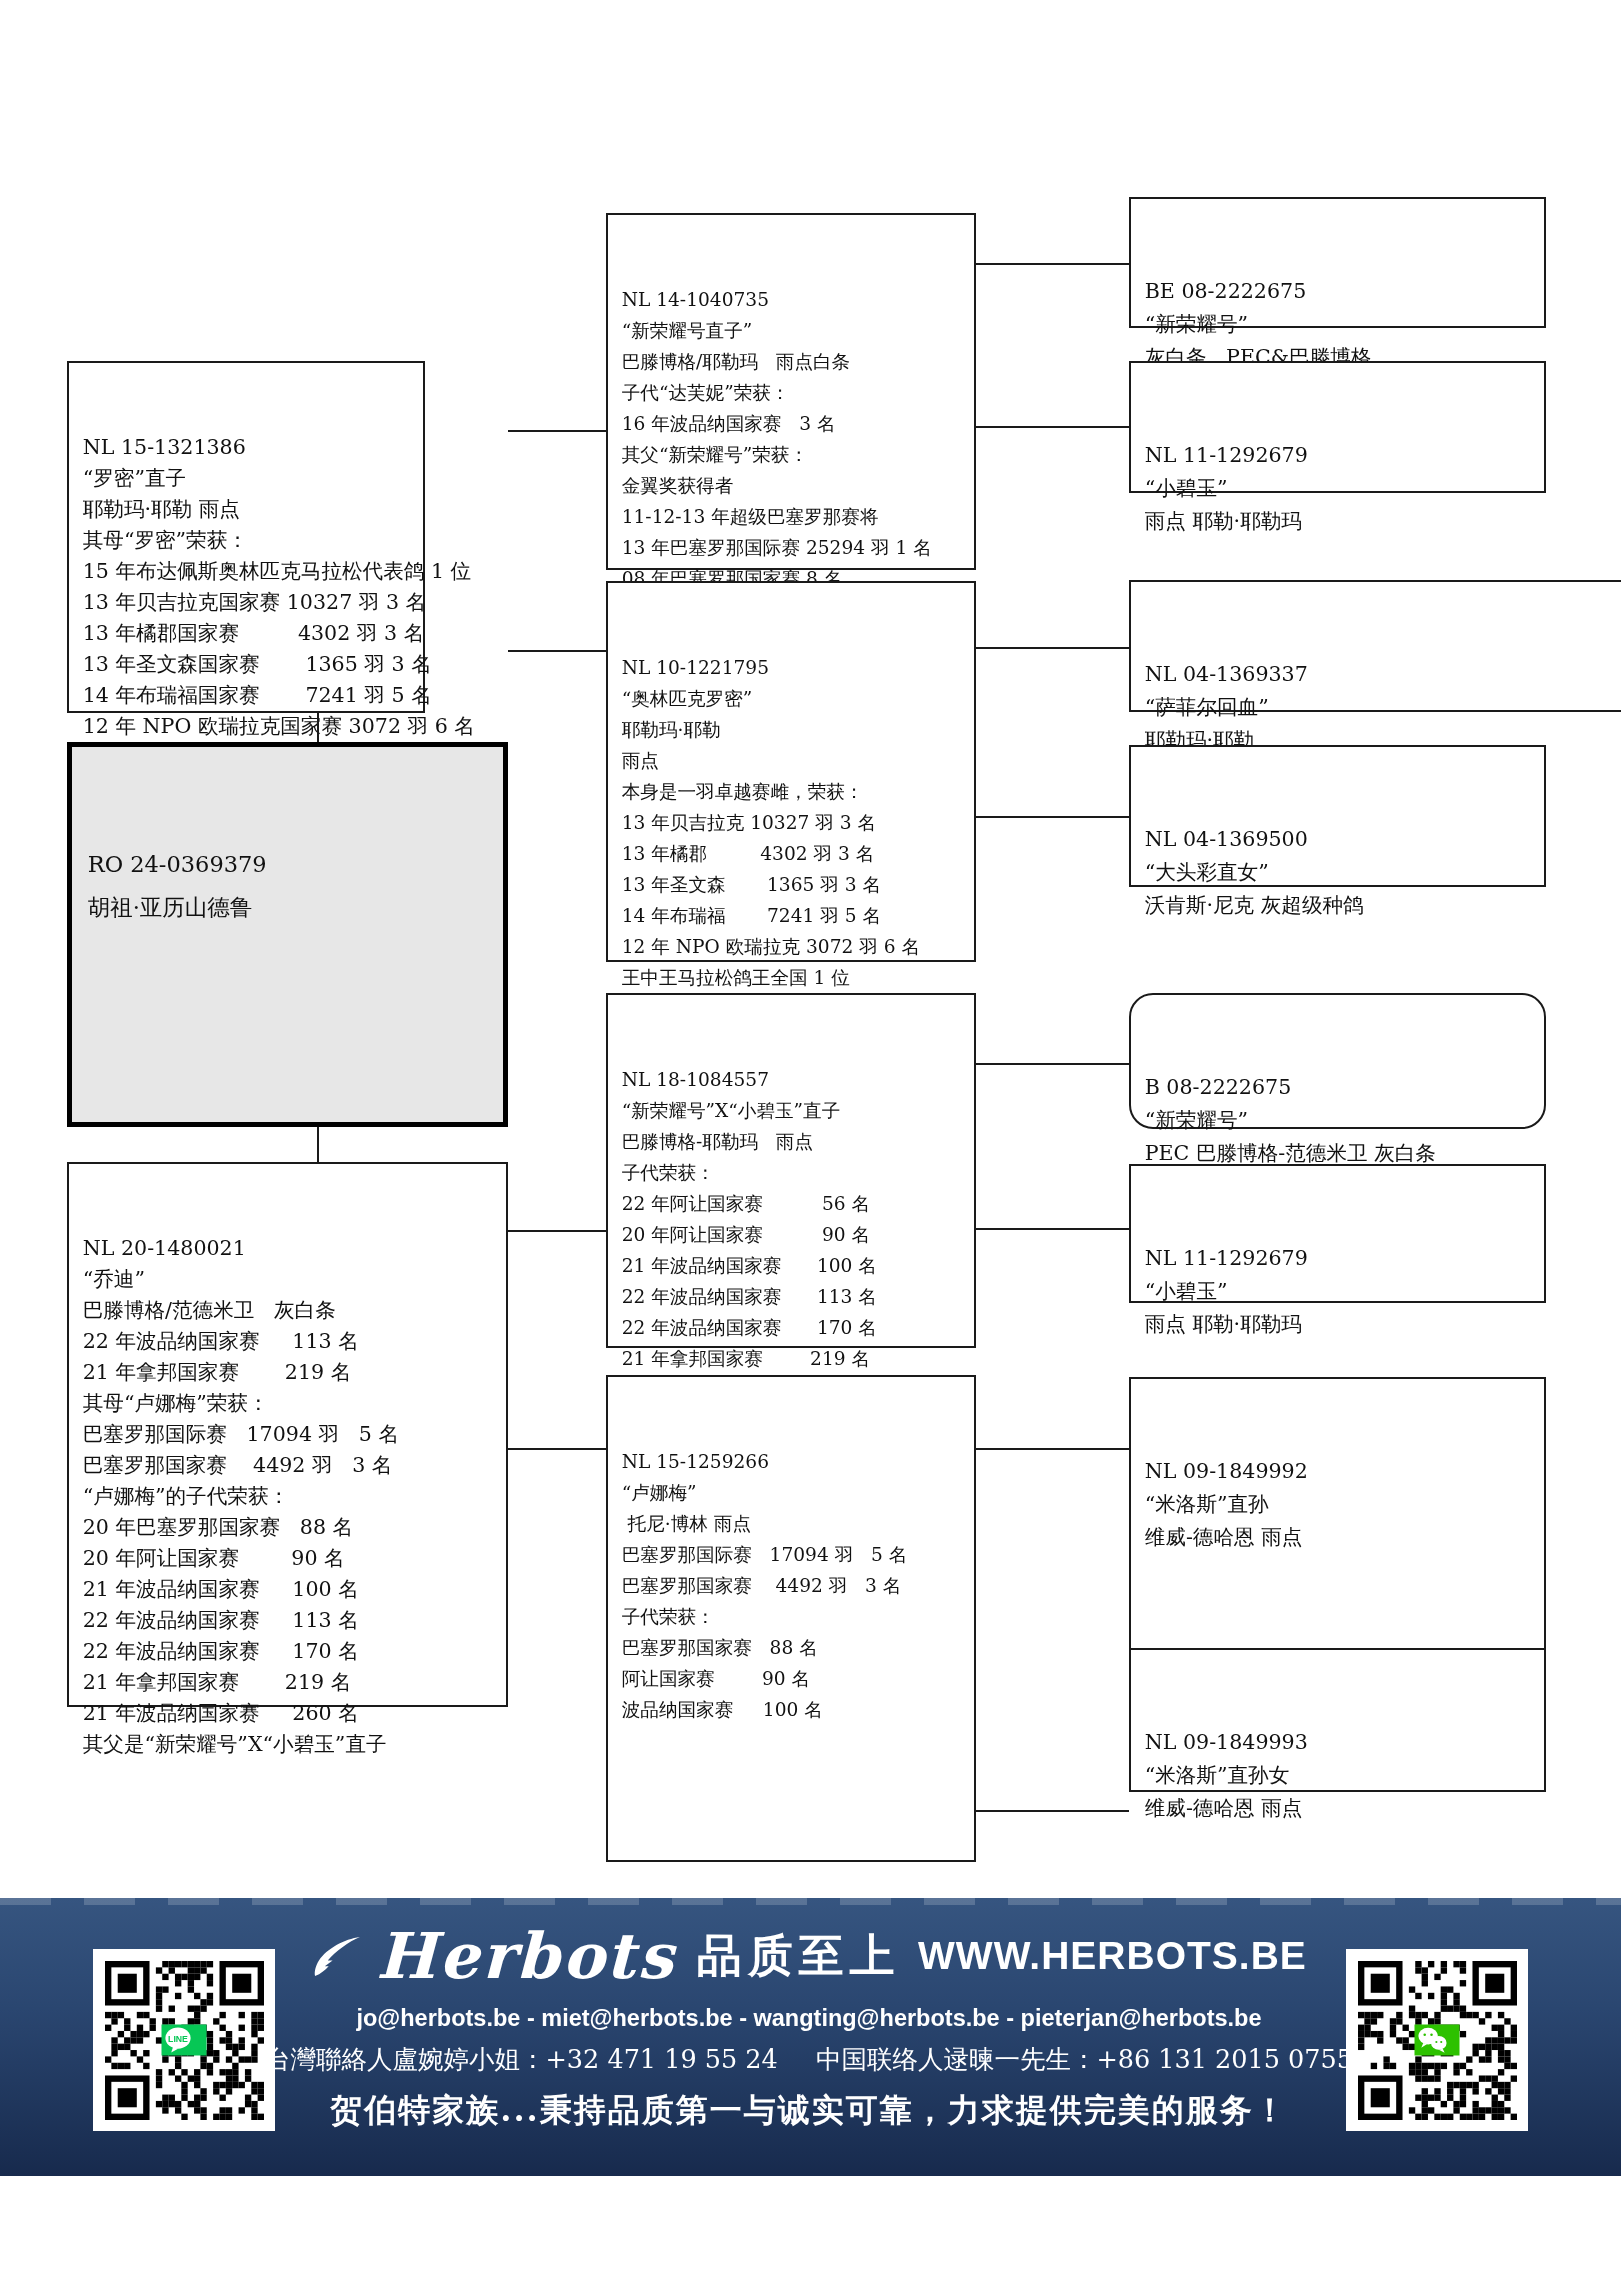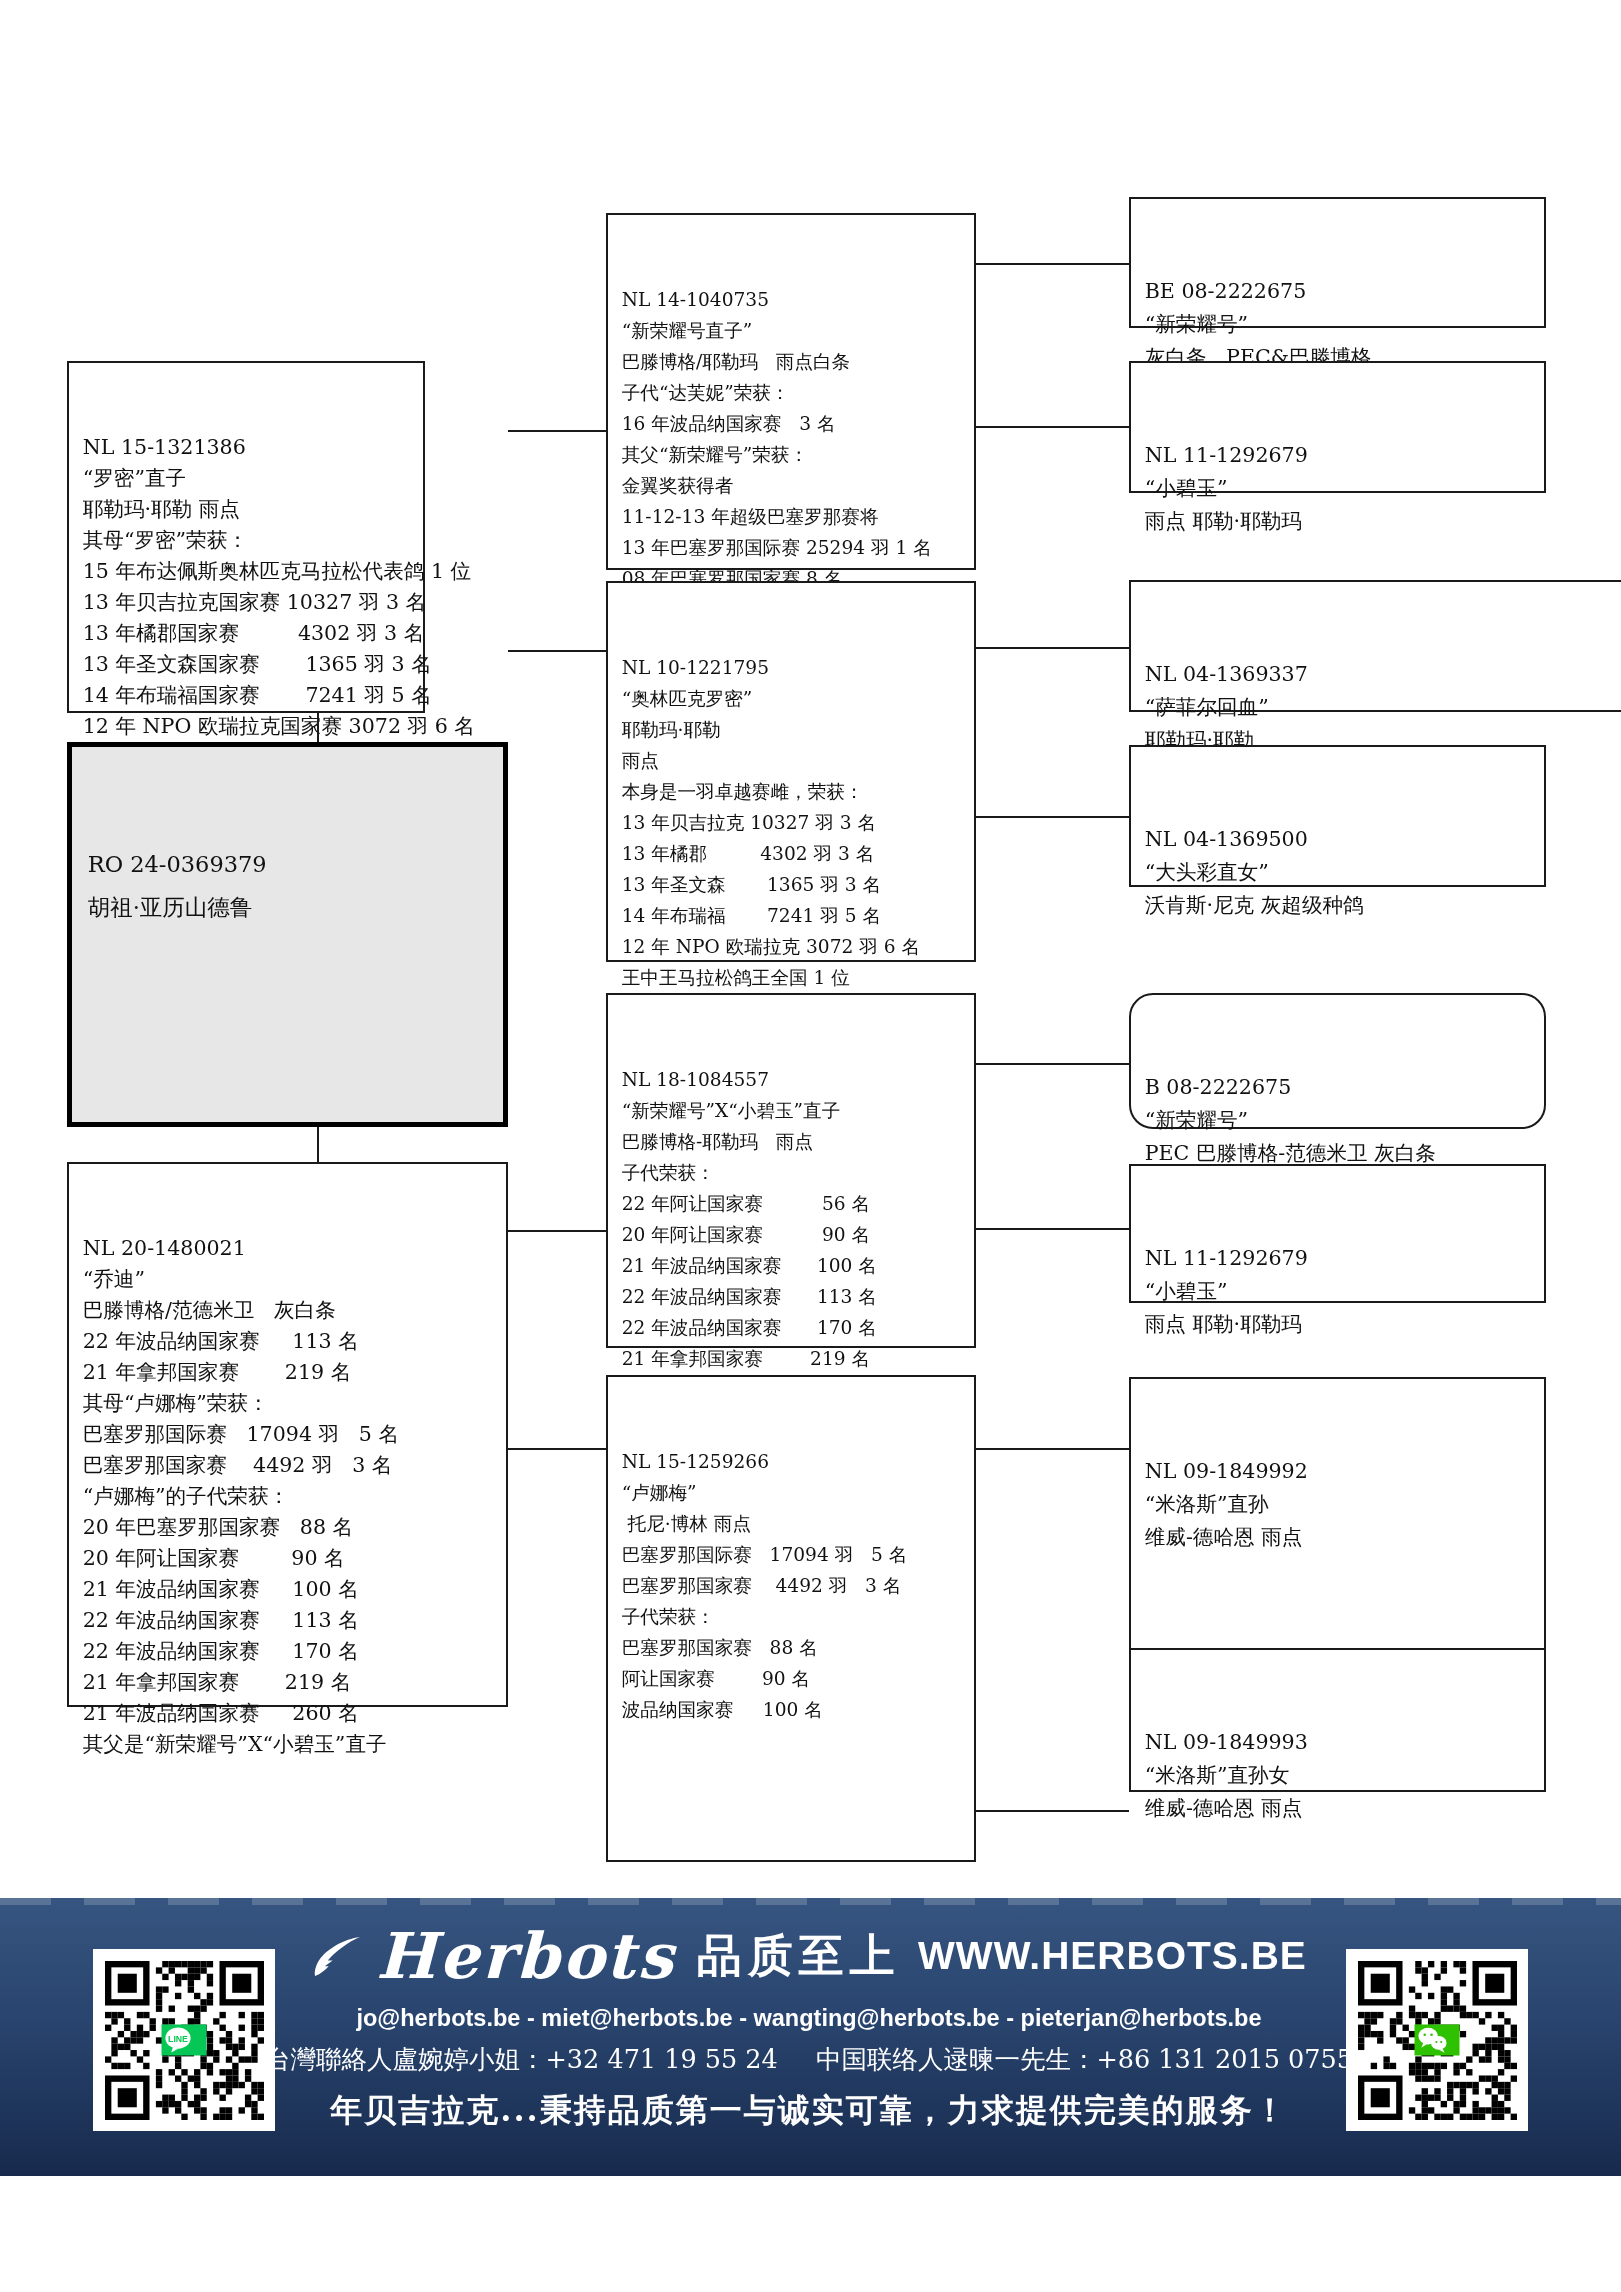--- a/index.html
+++ b/index.html
@@ -647,17 +647,17 @@
       </svg>
       <span class="brand">Herbots</span>
       <span class="tagline">品质至上</span>
       <span class="site">WWW.HERBOTS.BE</span>
     </div>
     <div class="emails">jo@herbots.be - miet@herbots.be - wangting@herbots.be - pieterjan@herbots.be</div>
     <div class="contacts">
       <span>台灣聯絡人盧婉婷小姐：+32 471 19 55 24</span>
       <span>中国联络人逯暕一先生：+86 131 2015 0755</span>
     </div>
-    <div class="slogan">年贝吉拉克...秉持品质第一与诚实可靠，力求提供完美的服务！</div>
+    <div class="slogan">贺伯特家族...秉持品质第一与诚实可靠，力求提供完美的服务！</div>
   </div>
 
 </div>
 
 
 </body></html>

